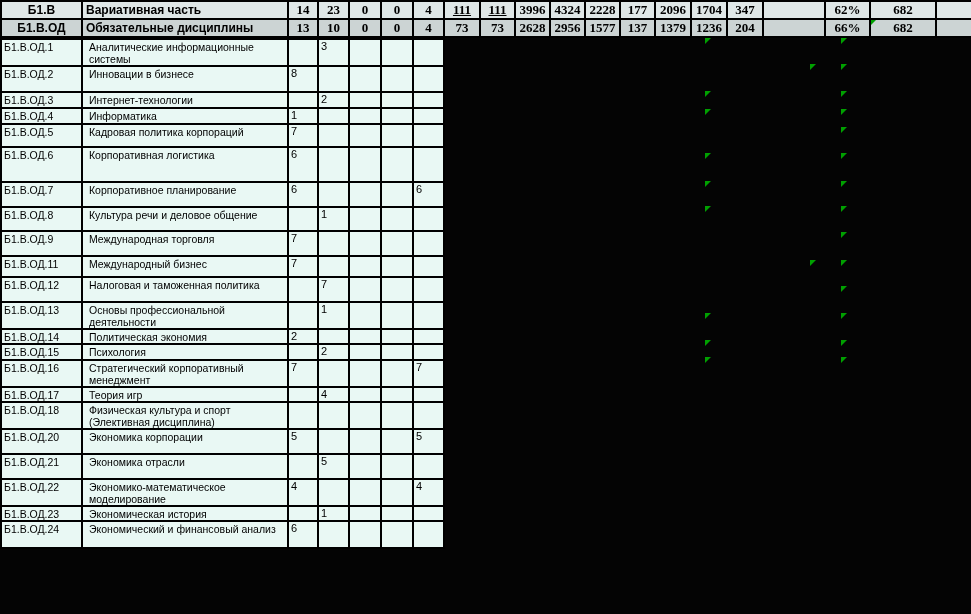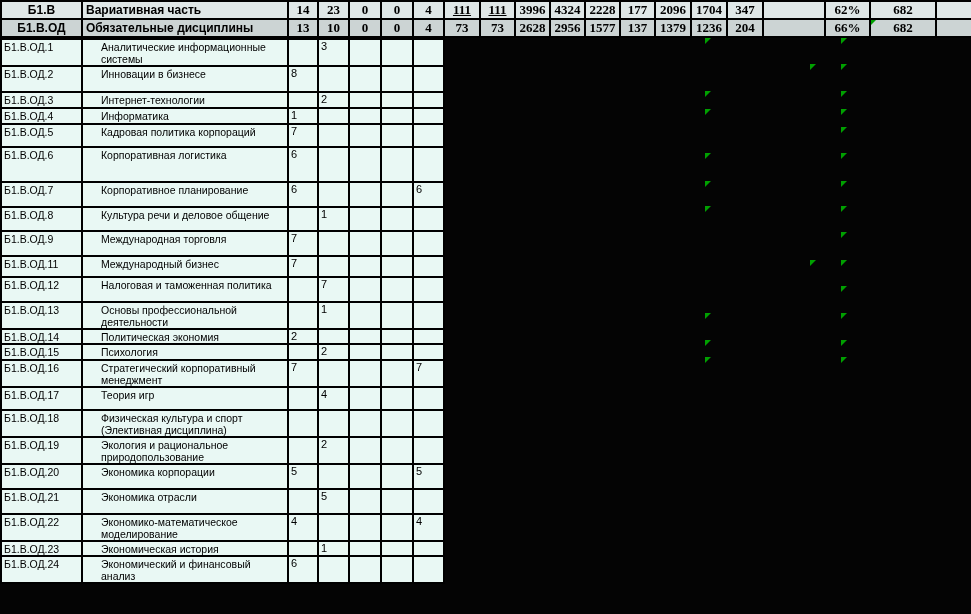--- a/index.html
+++ b/index.html
@@ -20,21 +20,21 @@
   .hdr .code  { font-weight:bold; font-size:12px; text-align:center; }
   .hdr .title { font-weight:bold; font-size:12px; text-align:left; padding-left:3px; }
   .hdr .num   { font-family:"Liberation Serif", serif; font-weight:bold; font-size:13px;
                 text-align:center; position:relative; }
   .u { text-decoration:underline; }
 
   
   .data { left:0; top:38px; width:443px; }
   .data td { background:#e9f8f4; vertical-align:top; font-size:10.5px; line-height:12px; }
   .data .code { padding:1px 1px 0 2px; white-space:nowrap; }
-  .data .name { padding:1px 4px 0 18px; }
+  .data .name { padding:1px 4px 0 6px; }
   .data .v    { padding:0 0 0 2px; font-size:11px; }
 
   
   .corner { position:absolute; left:0; top:0; width:0; height:0;
             border-top:5px solid #00a000; border-right:5px solid transparent; }
   .mark   { position:absolute; width:0; height:0;
             border-top:6px solid #00a000; border-right:6px solid transparent; }
   #marks  { position:absolute; left:0; top:0; width:971px; height:614px; pointer-events:none; }
 </style>
 </head>
@@ -255,43 +255,34 @@
   </tr>
         <tr style="height: 25px;">
     <td class="code">Б1.В.ОД.16</td>
     <td class="name">Стратегический корпоративный менеджмент</td>
     <td class="v">7</td>
     <td class="v"></td>
     <td class="v"></td>
     <td class="v"></td>
     <td class="v">7</td>
   </tr>
-        <tr style="height: 23px;">
+        <tr style="height: 15px;">
     <td class="code">Б1.В.ОД.17</td>
     <td class="name">Теория игр</td>
     <td class="v"></td>
     <td class="v">4</td>
     <td class="v"></td>
     <td class="v"></td>
     <td class="v"></td>
   </tr>
         <tr style="height: 24px;">
     <td class="code">Б1.В.ОД.18</td>
     <td class="name">Физическая культура и спорт (Элективная дисциплина)</td>
     <td class="v"></td>
     <td class="v"></td>
-    <td class="v"></td>
-    <td class="v"></td>
-    <td class="v"></td>
-  </tr>
-        <tr style="height: 25px;">
-    <td class="code">Б1.В.ОД.19</td>
-    <td class="name">Экология и рациональное природопользование</td>
-    <td class="v"></td>
-    <td class="v">2</td>
     <td class="v"></td>
     <td class="v"></td>
     <td class="v"></td>
   </tr>
         <tr style="height: 25px;">
     <td class="code">Б1.В.ОД.20</td>
     <td class="name">Экономика корпорации</td>
     <td class="v">5</td>
     <td class="v"></td>
     <td class="v"></td>

